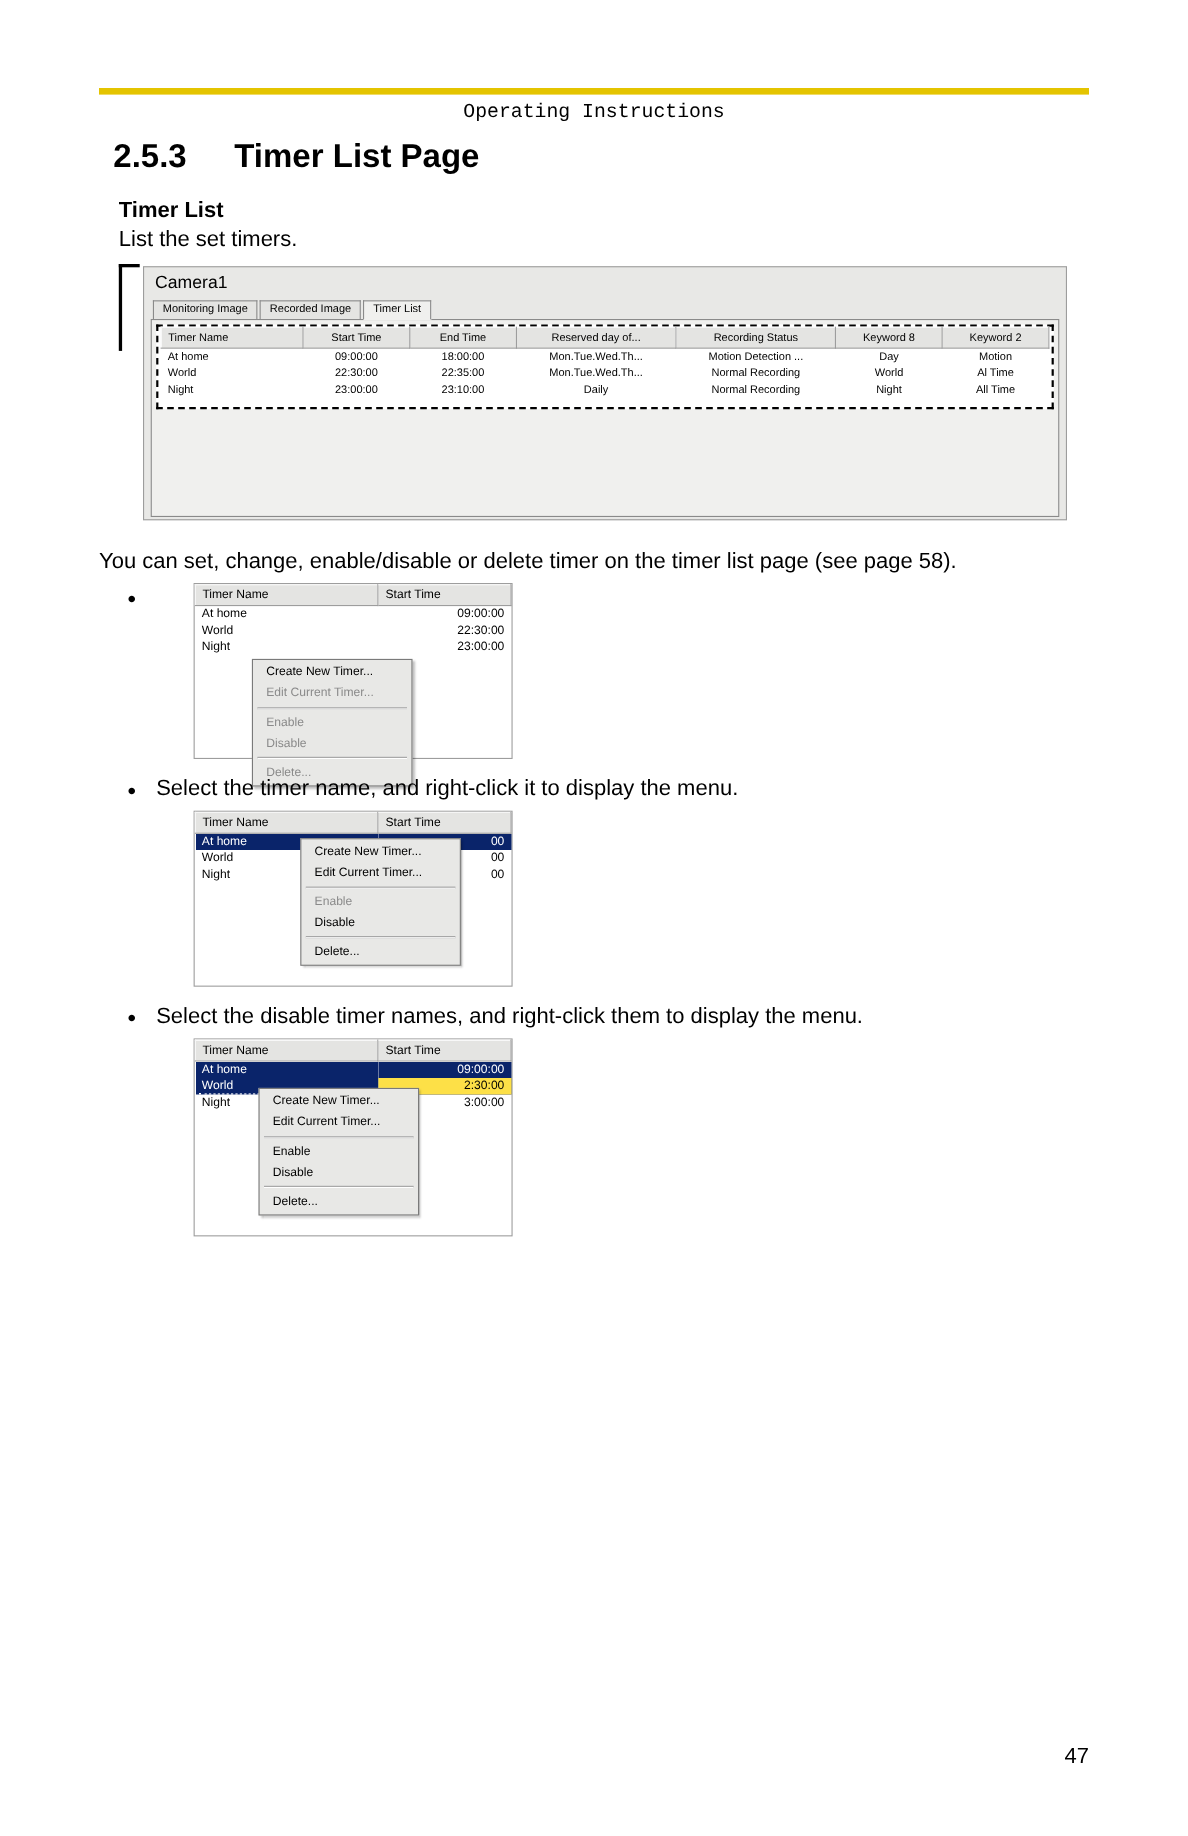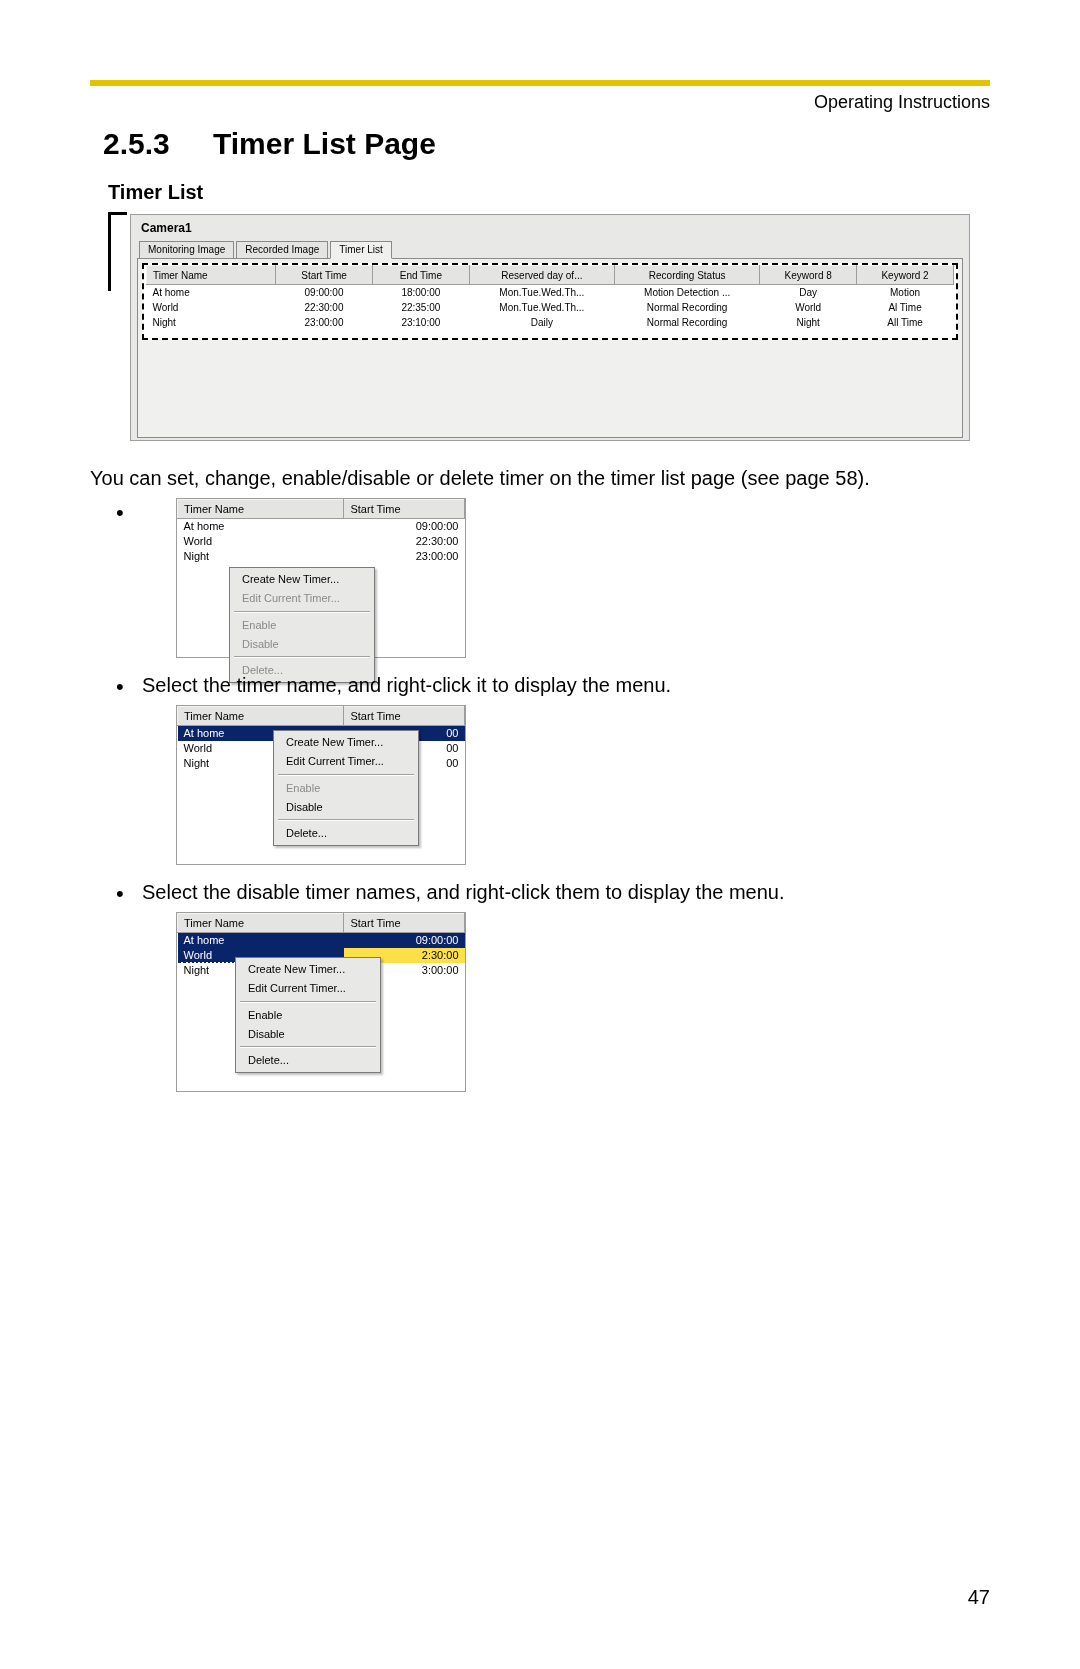--- a/index.html
+++ b/index.html
@@ -1,33 +1,33 @@
 <!DOCTYPE html>
 <html><head>
 <meta charset="utf-8">
 <style>
   html,body{margin:0;padding:0;background:#fff;font-family:Arial,Helvetica,sans-serif;color:#000;}
   .page{width:1080px;height:1669px;margin:0 auto;position:relative;box-sizing:border-box;padding:80px 90px 60px 90px;}
   .rule{height:6px;background:#e4c400;margin-bottom:6px;}
-  .running-head{text-align:right;font-size:18px;margin-bottom:14px;font-family:Liberation Sans, sans-serif;}
+  .running-head{text-align:center;font-size:18px;margin-bottom:14px;font-family:Liberation Mono, monospace;}
   .sec-heading{font-size:30px;font-weight:bold;margin:8px 0 20px 13px;font-family:Arial;}
   .sec-heading .num{display:inline-block;width:110px;}
   .sub-heading{font-size:20px;font-weight:bold;margin:0 0 2px 18px;}
   .body-text{font-size:20px;margin:2px 0 10px 18px;line-height:1.35;}
   .body-text-wide{font-size:20px;margin:24px 0 6px 0;line-height:1.35;}
   ul.bullets{margin:0 0 0 26px;padding:0;}
   ul.bullets>li{font-size:20px;line-height:1.35;margin:0 0 8px 0;list-style:none;position:relative;padding-left:26px;}
   ul.bullets>li:before{content:"•";position:absolute;left:0;top:0;font-size:22px;}
   .pagenum{position:absolute;right:90px;bottom:60px;font-size:20px;}
 
   
   .fig1-wrap{margin:10px 0 0 22px;position:relative;}
   .callout{position:absolute;left:-4px;top:-2px;width:16px;height:76px;border-left:3px solid #000;border-top:3px solid #000;}
   .win1{width:840px;border:1px solid #9d9d9d;background:#e8e8e6;font-family:Tahoma,Arial,sans-serif;font-size:11px;margin-left:18px;padding:6px 6px 2px 6px;box-sizing:border-box;}
-  .win-title{font-weight:bold;font-size:12px;margin:0 0 6px 4px;}
+  .win-title{font-weight:normal;font-size:16px;margin:0 0 6px 4px;}
   .tabs{padding:0 0 0 2px;}
   .tab{display:inline-block;border:1px solid #8a8a8a;border-bottom:none;background:#e4e4e2;padding:2px 8px 3px 8px;font-size:10px;margin-right:-1px;position:relative;}
   .tab.active{background:#f0f0ee;z-index:2;border-bottom:1px solid #f0f0ee;margin-bottom:-1px;}
   .tab-body{border:1px solid #8a8a8a;background:#f0f0ee;padding:4px;min-height:170px;}
   .dashbox{border:2px dashed #000;padding:0 2px 8px 2px;background:#fff;}
   table.listview{width:100%;border-collapse:collapse;background:#fff;font-size:10px;table-layout:fixed;}
   table.listview th{background:#e4e4e2;border:1px solid #9d9d9d;border-top:1px solid #f4f4f4;border-left:1px solid #f4f4f4;font-weight:normal;text-align:left;padding:1px 6px;height:16px;white-space:nowrap;overflow:hidden;}
   table.listview td{padding:0 6px;height:15px;white-space:nowrap;overflow:hidden;}
   table.listview td.c,table.listview th.c{text-align:center;}
 
@@ -52,20 +52,21 @@
 <div class="page">
 
   <div class="rule"></div>
   <div class="running-head">Operating Instructions</div>
 
   <div class="sec-heading">
     <span class="num">2.5.3</span><span>Timer List Page</span>
   </div>
 
   <div class="sub-heading">Timer List</div>
+  <div class="body-text">List the set timers.</div>
 
   <div class="fig1-wrap">
     <div class="callout"></div>
     <div class="win1">
       <div class="win-title">Camera1</div>
       <div class="tabs">
         <span class="tab">Monitoring Image</span>
         <span class="tab">Recorded Image</span>
         <span class="tab active">Timer List</span>
       </div>

